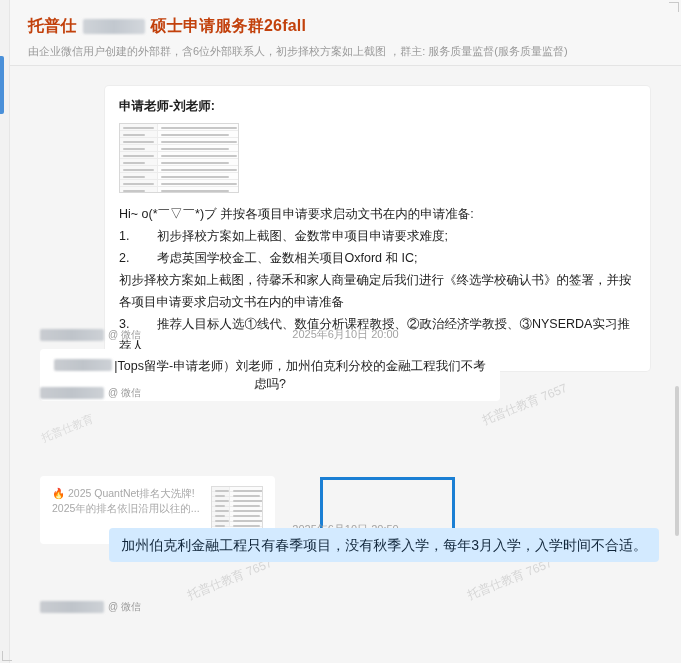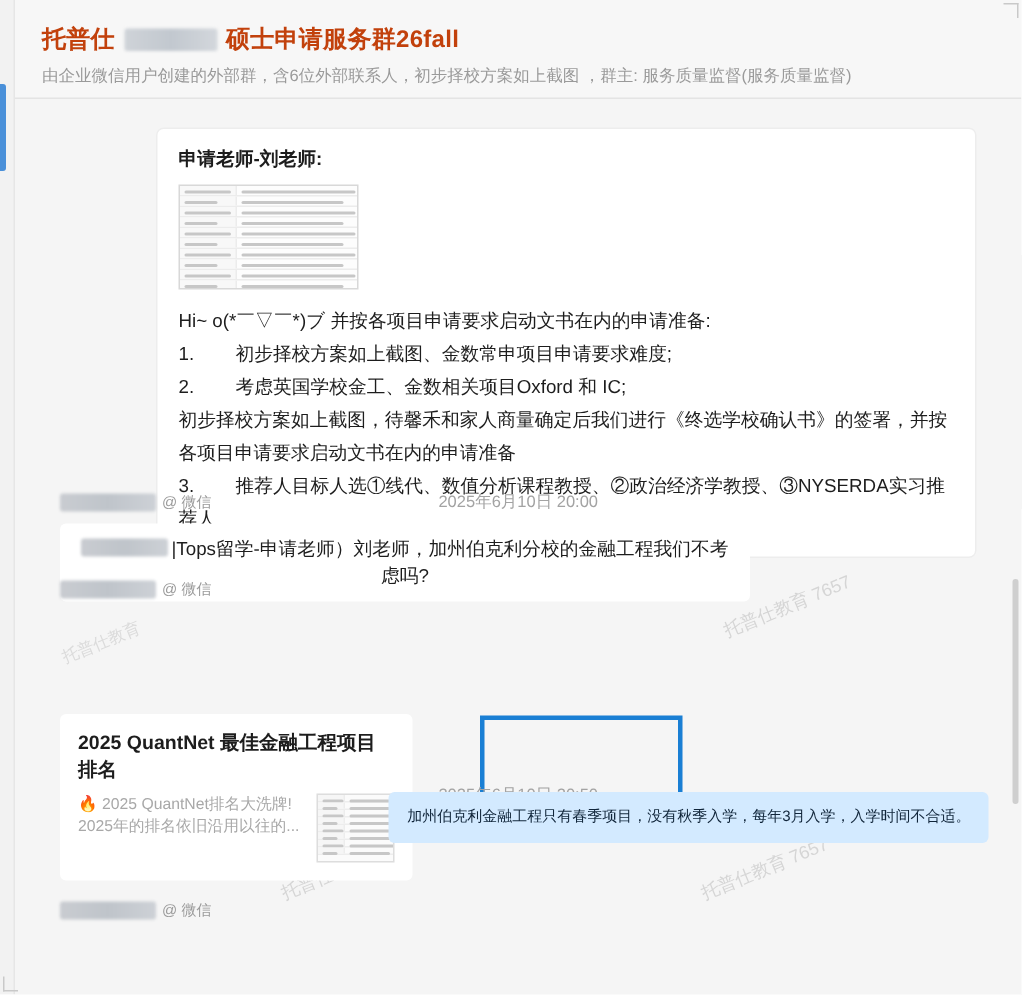--- a/index.html
+++ b/index.html
@@ -236,21 +236,21 @@
     background: transparent;
   }
   
   .bub-right {
     position: absolute;
     right: 22px;
     background: #d3eaff;
     color: #10253a;
     border-radius: 4px;
     padding: 8px 12px;
-    font-size: 10px;
+    font-size: 14px;
     line-height: 18px;
   }
   
   .scrollbar {
     position: absolute;
     right: 2px; top: 320px;
     width: 4px; height: 150px;
     background: #cfcfcf;
     border-radius: 2px;
   }
@@ -402,21 +402,20 @@
     <div class="bub-left" style="left:30px; top:283px; max-width:460px;text-align:center;">
       <span class="inlinechip"></span><span>|Tops留学-申请老师）刘老师，加州伯克利分校的金融工程我们不考虑吗?</span>
     </div>
 
     <div class="sender" style="left:30px; top:320px;">
       <span class="namechip"></span>
       <span class="wechat-tag">@ 微信</span>
     </div>
 
     <div class="linkcard">
-      <div class="lc-title">2025 QuantNet 最佳金融工程项目排名</div>
       <div class="lc-body">
         <div class="lc-desc">
           <span class="fire">🔥</span>
           <span>2025 QuantNet排名大洗牌!</span><br>
           <span>2025年的排名依旧沿用以往的...</span>
         </div>
         <div class="lc-thumb">
           <div class="th-row">
               <div class="th-c1">
                 <div class="mini-line m"></div>

